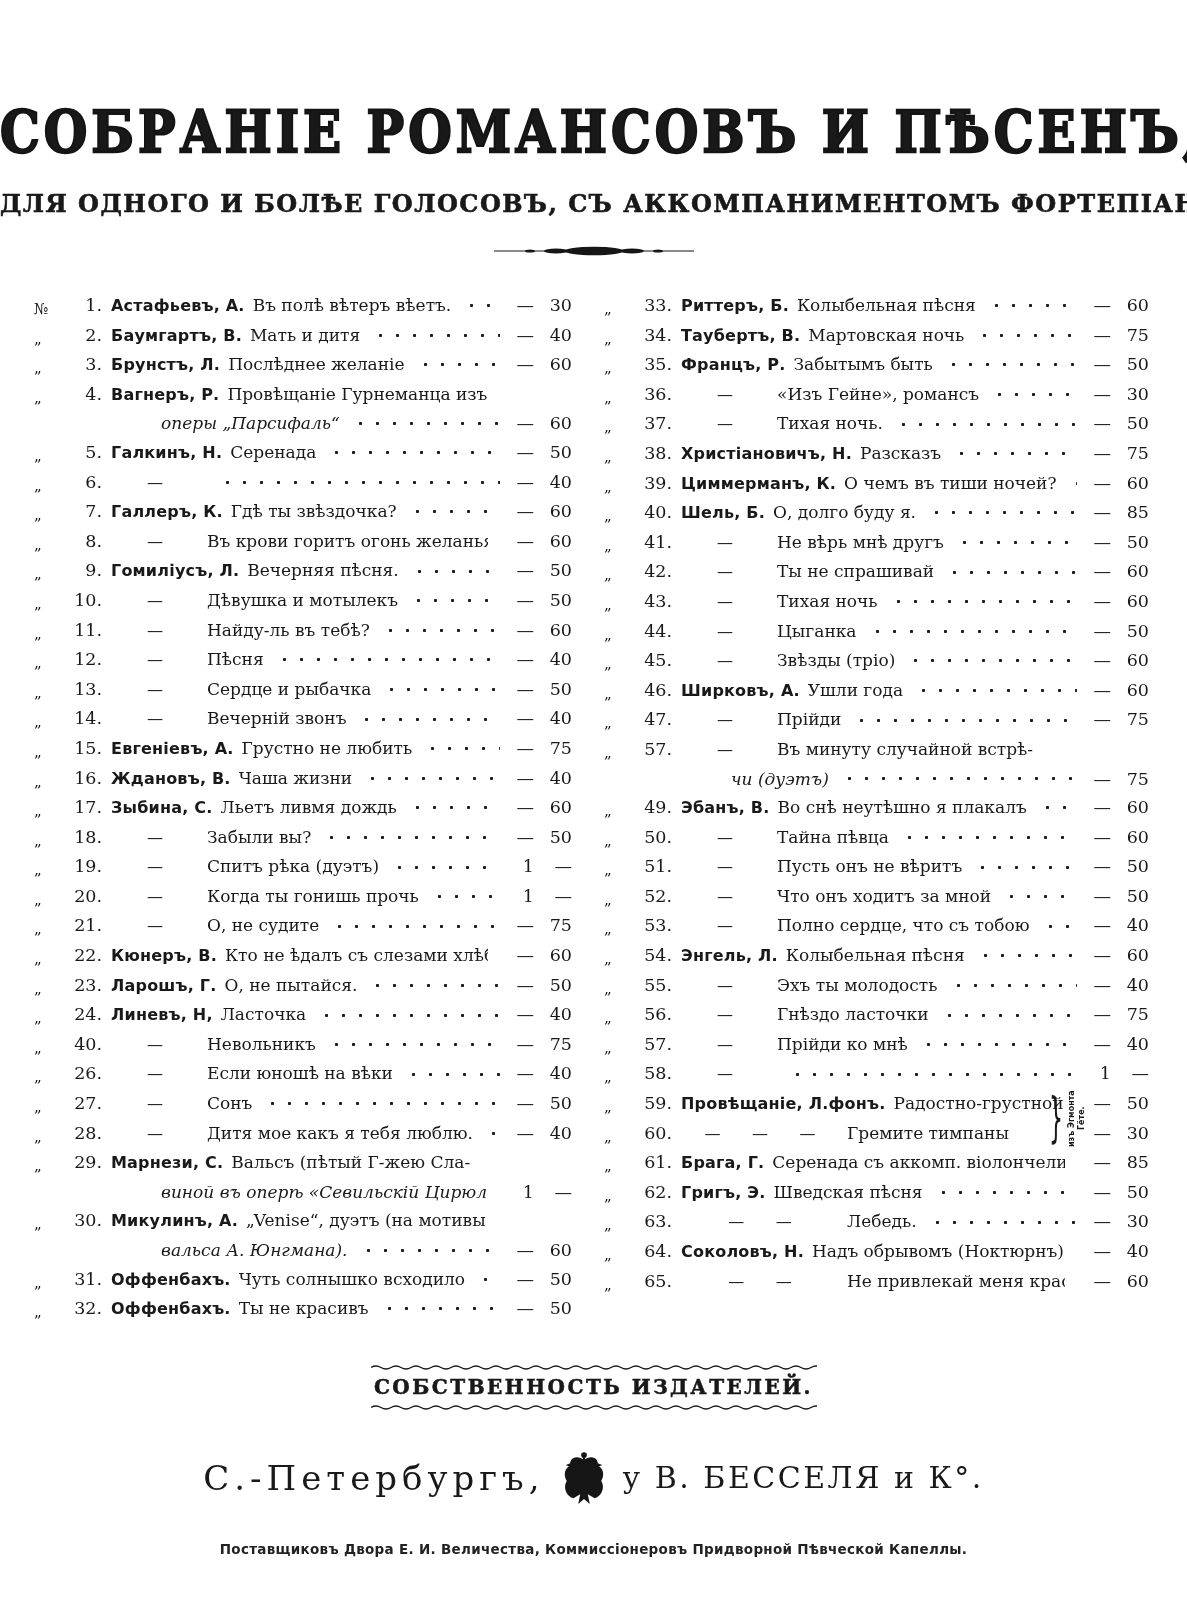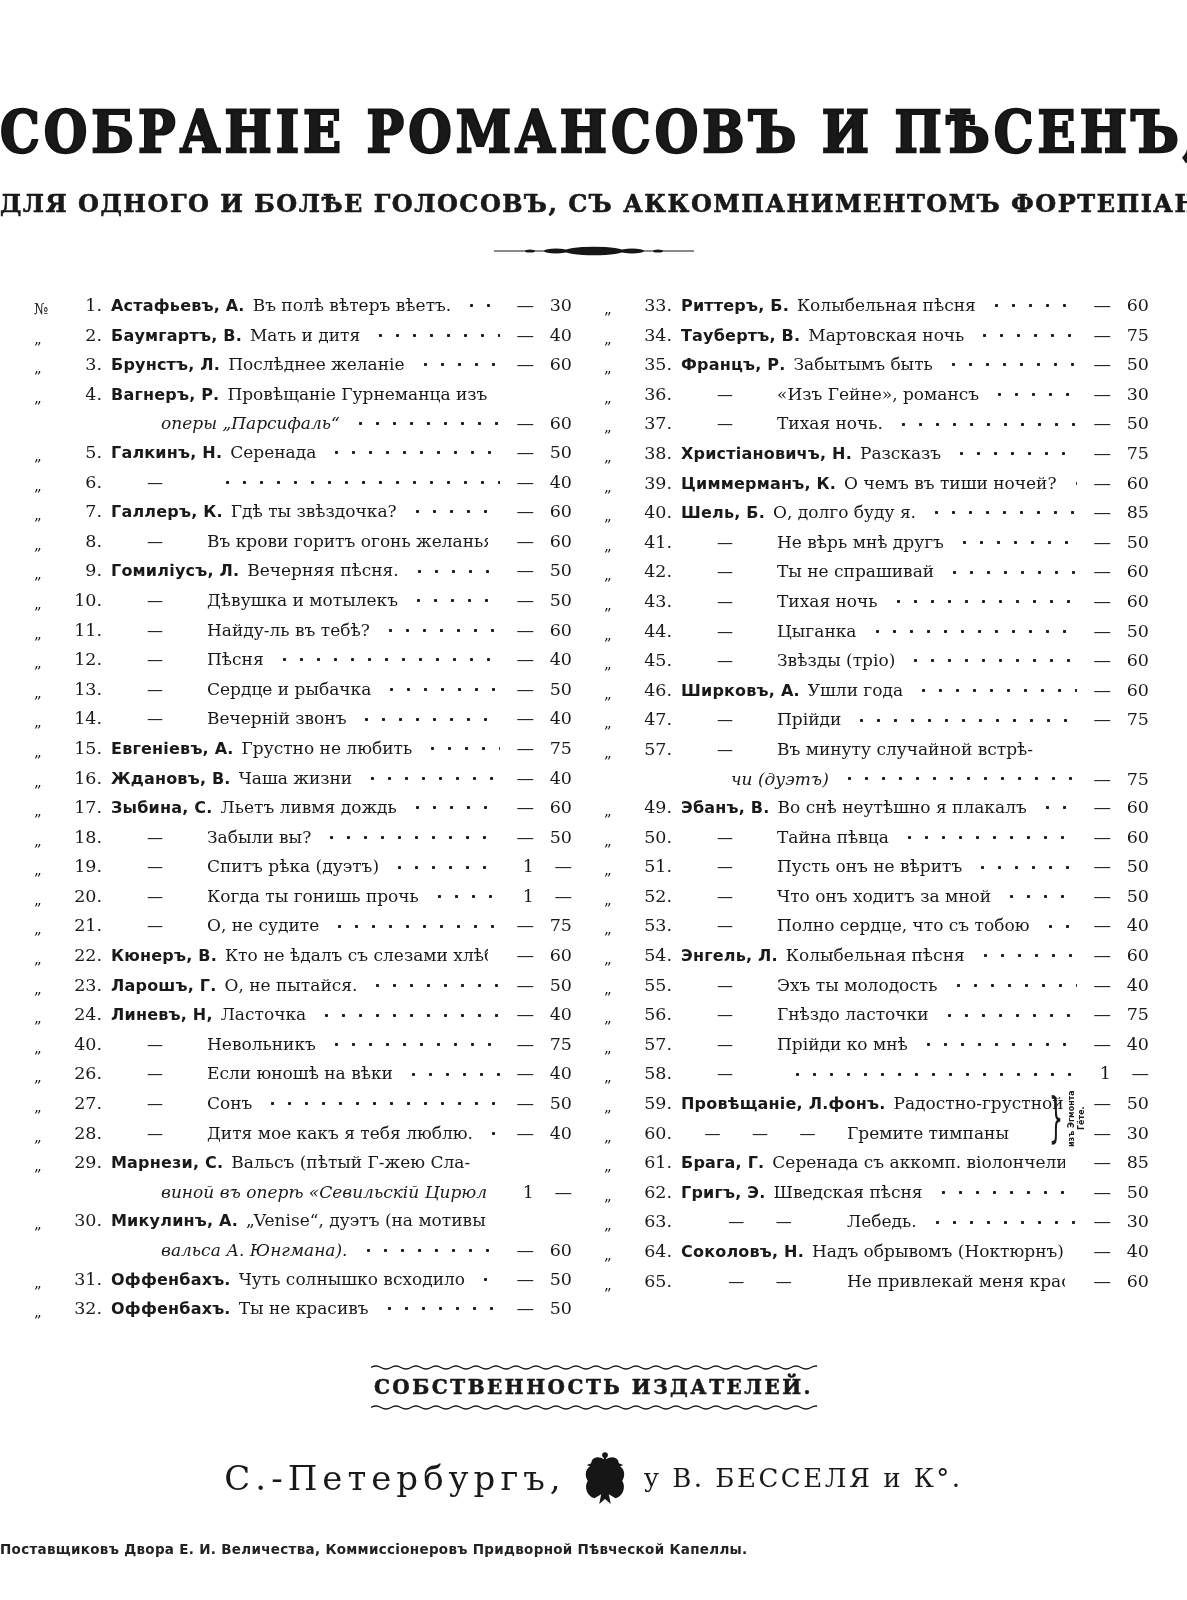--- a/index.html
+++ b/index.html
@@ -37,23 +37,23 @@
          writing-mode:vertical-rl;transform:rotate(180deg);font-size:8px;line-height:10px;
          font-family:"DejaVu Sans",sans-serif;font-weight:bold;white-space:normal;
          letter-spacing:0;text-align:center;}
   
   .own-box{width:446px;margin:40px auto 0;text-align:center;}
   .own-box svg{display:block;}
   .own-text{font-size:20px;font-weight:bold;letter-spacing:2.5px;padding:4px 0 5px;
             -webkit-text-stroke:.5px #141414;}
   .imprint{display:flex;justify-content:center;align-items:center;gap:16px;margin-top:40px;}
   .city{font-size:34px;letter-spacing:5px;}
-  .pub{font-size:26px;letter-spacing:2.5px;}
+  .pub{font-size:30px;letter-spacing:2.5px;}
   .eagle{display:inline-flex;}
-  .smallprint{margin-top:36px;text-align:left;font-family:"DejaVu Sans",sans-serif;
+  .smallprint{margin-top:36px;text-align:center;font-family:"DejaVu Sans",sans-serif;
               font-weight:bold;font-size:13.5px;letter-spacing:.3px;color:#222;}
 </style>
 </head>
 <body>
 
 <div class="page">
 
   <h1 class="title">СОБРАНІЕ РОМАНСОВЪ И ПѢСЕНЪ,</h1>
   <h2 class="subtitle">ДЛЯ ОДНОГО И БОЛѢЕ ГОЛОСОВЪ, СЪ АККОМПАНИМЕНТОМЪ ФОРТЕПІАНО.</h2>
 

